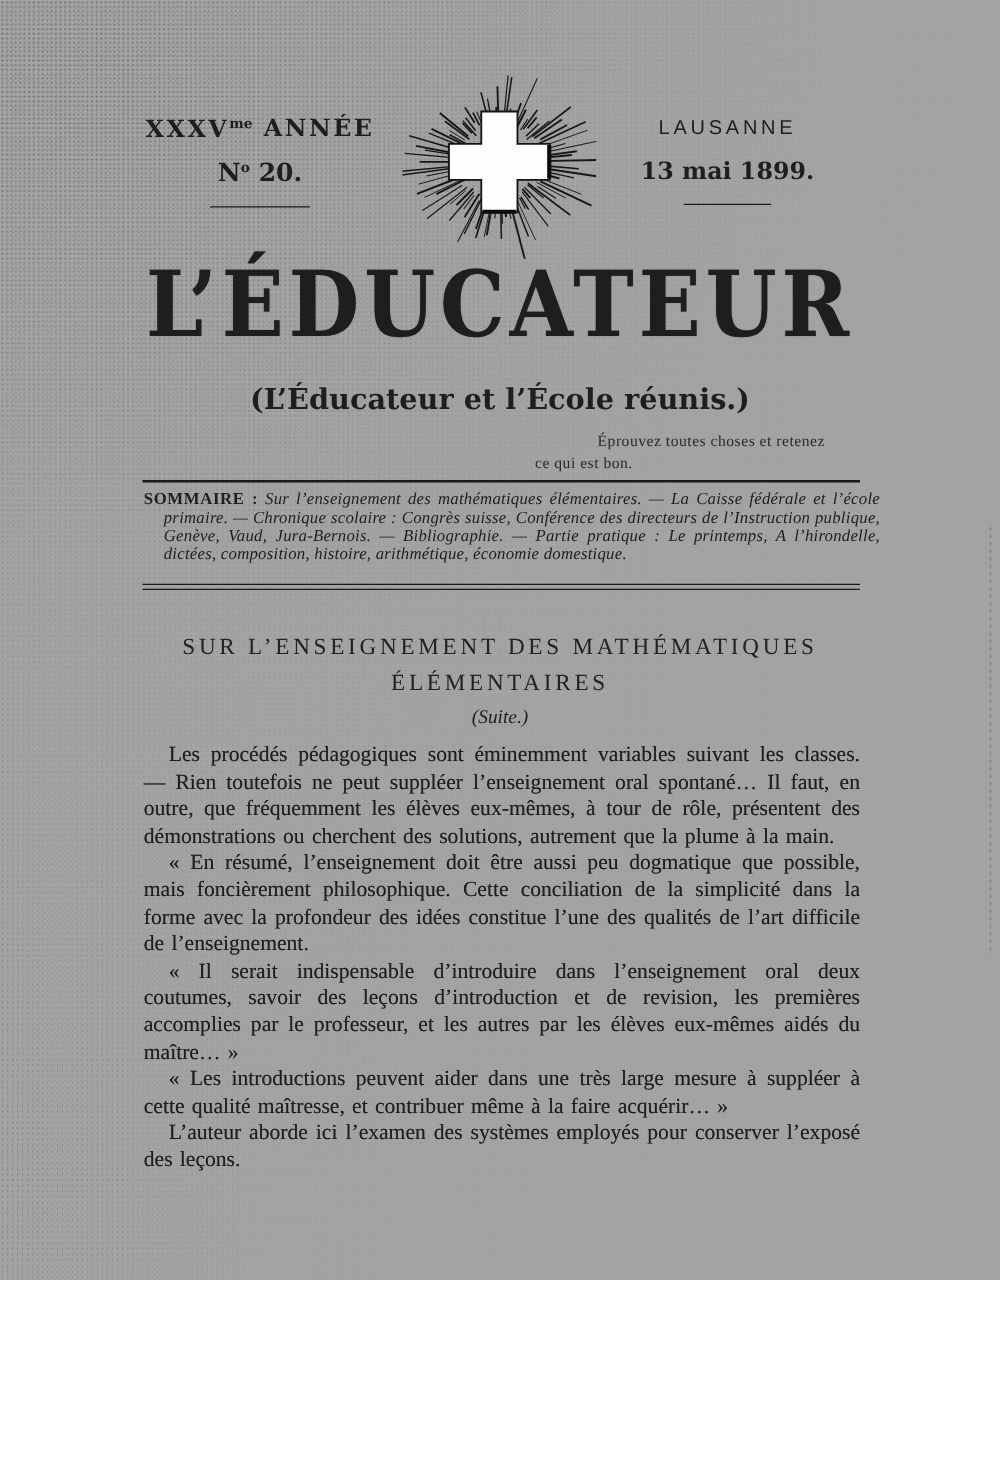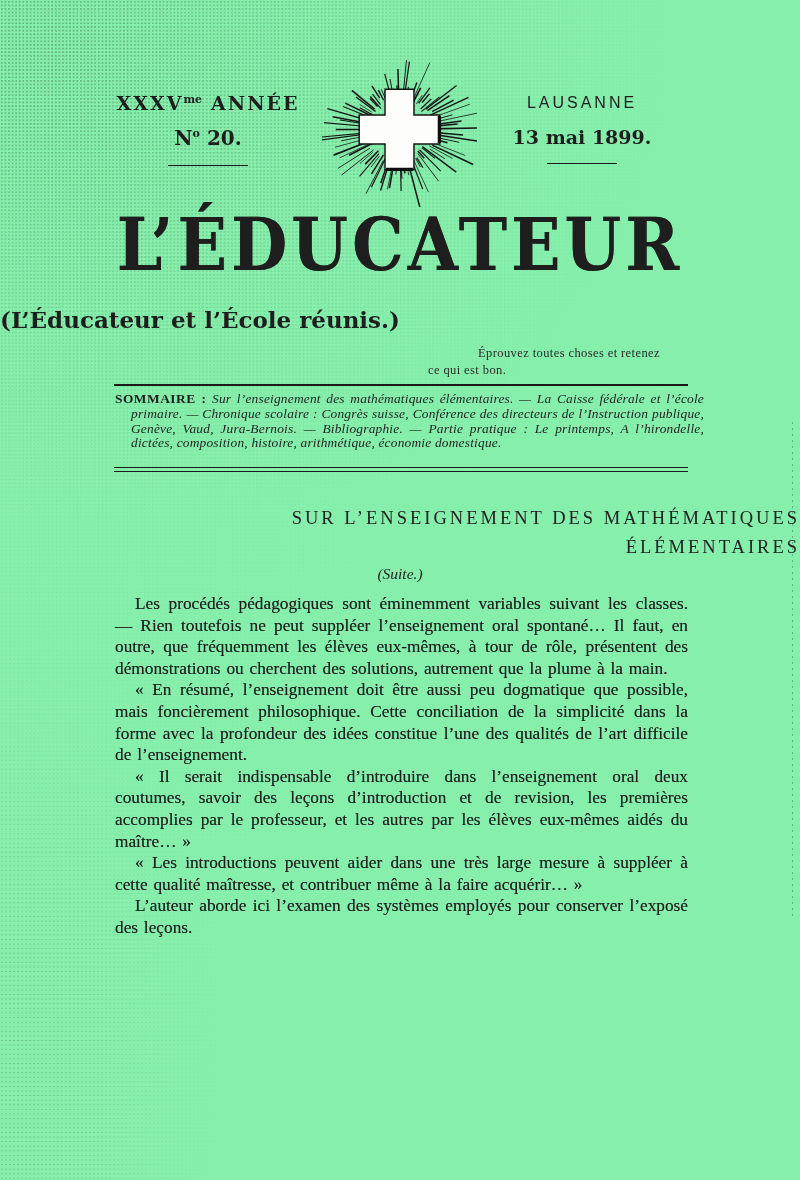--- a/index.html
+++ b/index.html
@@ -1,18 +1,18 @@
 <!DOCTYPE html>
 <html><head>
 <meta charset="utf-8">
 <style>
   html,body{margin:0;padding:0;background:#ffffff;}
   .page{
-    position:relative;width:800px;height:1180px;overflow:hidden;
-    background:#86efac;color:#1e1e1e;
+    position:relative;width:800px;height:1024px;overflow:hidden;
+    background:#a3a3a3;color:#1e1e1e;
     font-family:"Liberation Serif", serif;
   }
   
   .tex{position:absolute;inset:0;pointer-events:none;}
   .tex.a{
     background-image:radial-gradient(rgba(35,35,35,.55) .6px, transparent .8px);
     background-size:4.2px 4.2px;opacity:.28;
     -webkit-mask-image:linear-gradient(112deg, rgba(0,0,0,.95) 0%, rgba(0,0,0,.45) 34%, rgba(0,0,0,.14) 58%, rgba(0,0,0,.05) 100%);
     mask-image:linear-gradient(112deg, rgba(0,0,0,.95) 0%, rgba(0,0,0,.45) 34%, rgba(0,0,0,.14) 58%, rgba(0,0,0,.05) 100%);
   }
@@ -47,38 +47,38 @@
   .header-right .hrule{width:70px;}
   .emblem{position:absolute;left:322px;top:52px;width:155px;height:155px;}
   
   .masthead{
     position:absolute;top:208px;left:0;right:0;margin:0;text-align:center;
     font-family:"DejaVu Serif",serif;font-weight:bold;font-size:65px;line-height:1;
     letter-spacing:4px;transform:scaleY(1.12);transform-origin:top center;
     text-shadow:0 0 .6px rgba(20,20,20,.7);
   }
   .subtitle{
-    position:absolute;top:306px;left:0;right:0;margin:0;text-align:left;
+    position:absolute;top:306px;left:0;right:0;margin:0;text-align:center;
     font-family:"DejaVu Serif",serif;font-weight:bold;font-size:23px;
   }
   .motto{position:absolute;top:345px;left:428px;width:265px;font-size:12.5px;line-height:1.32;letter-spacing:.4px;color:#2a2a2a;}
   .motto .l1{margin-left:17px;text-align:center;}
   
   .rule-top{position:absolute;top:384px;left:114px;width:574px;border-top:2.4px solid #191919;}
   .sommaire{
     position:absolute;top:392px;left:115px;width:573px;margin:0;
     font-size:13.4px;line-height:14.8px;text-align:justify;
     padding-left:16px;text-indent:-16px;letter-spacing:.2px;
   }
   .sommaire b{font-style:normal;letter-spacing:.5px;}
   .sommaire i{}
   .rule-bottom{position:absolute;top:467px;left:114px;width:574px;height:2.5px;border-top:1.6px solid #191919;border-bottom:1.4px solid #191919;}
   
   .article-title{
-    position:absolute;top:504px;left:0;right:0;text-align:right;
+    position:absolute;top:504px;left:0;right:0;text-align:center;
     font-size:18.5px;line-height:29px;letter-spacing:3px;color:#222;
   }
   .article-sub{position:absolute;top:565px;left:0;right:0;text-align:center;font-style:italic;font-size:15.5px;}
   .body-text{
     position:absolute;top:593px;left:115px;width:573px;
     font-size:17.3px;line-height:21.6px;text-align:justify;word-spacing:1.5px;
     text-shadow:0 0 .4px rgba(25,25,25,.55);
   }
   .body-text p{margin:0;text-indent:20px;}
 </style>

